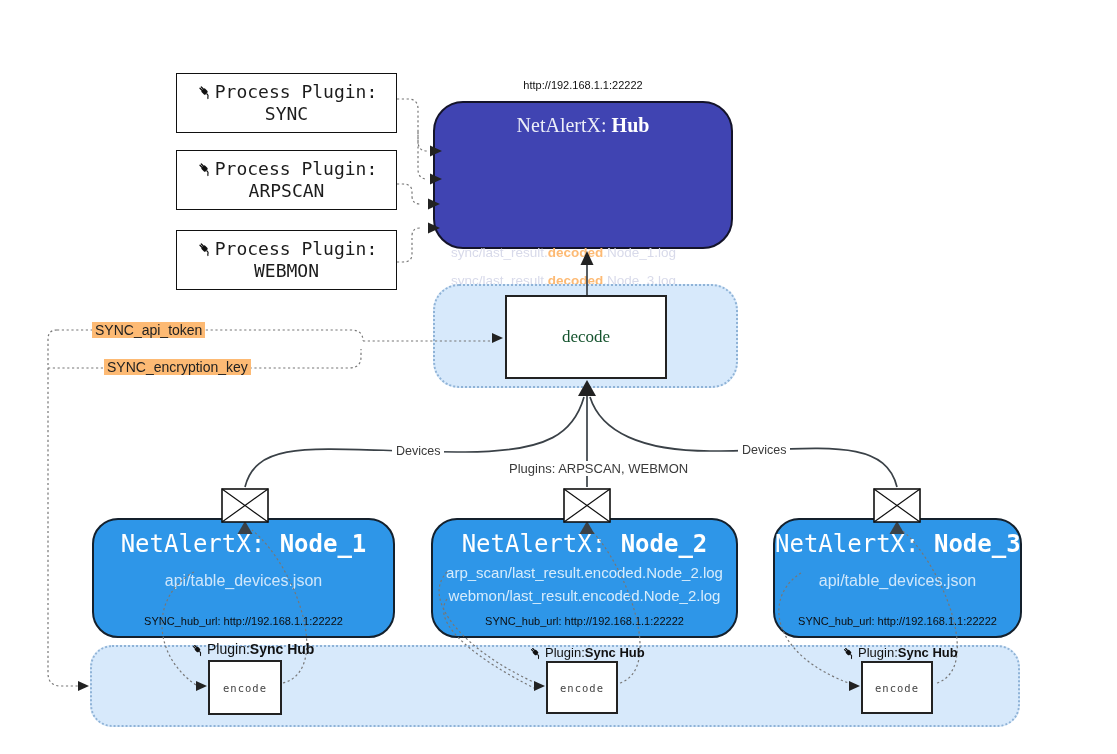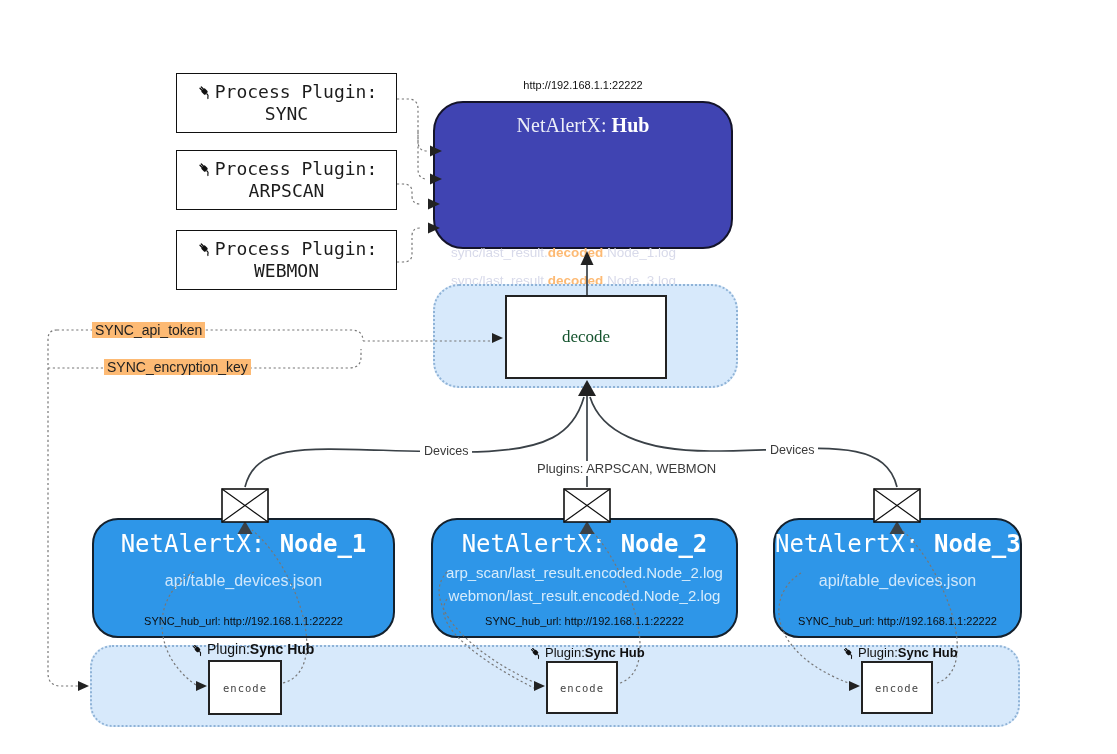--- a/index.html
+++ b/index.html
@@ -34,21 +34,21 @@
   .panel{background:#d7e9fb;border:2px dotted #8fb3d7;box-sizing:border-box;}
   .decode-panel{left:433px;top:284px;width:305px;height:104px;border-radius:26px;}
   .decode-box{left:505px;top:295px;width:162px;height:84px;background:#fff;border:2px solid #222;
               box-sizing:border-box;display:flex;align-items:center;justify-content:center;
               font-family:Liberation Serif, serif;font-size:17px;color:#14532d;}
   
   .keylab{font-size:14px;color:#222;background:#fdba74;padding:0 3px;z-index:12;}
   .key-api{left:92px;top:322px;}
   .key-enc{left:64px;top:359px;margin-left:40px;}
   
-  .edgelab{font-size:12.5px;color:#3a3a3a;background:#fff;padding:0 4px;z-index:12;margin-left:28px;}
+  .edgelab{font-size:12.5px;color:#3a3a3a;background:#fff;padding:0 4px;z-index:12;}
   .dev-left{left:392px;top:444px;}
   .dev-right{left:738px;top:443px;}
   .plugins-mid{left:505px;top:461px;font-size:13px;}
   
   .node{background:#2e96e8;border:2px solid #14202c;border-radius:26px;box-sizing:border-box;height:120px;top:518px;}
   .node-1{left:92px;width:303px;}
   .node-2{left:431px;width:307px;}
   .node-3{left:773px;width:249px;}
   .node-title{left:0;top:10px;width:100%;text-align:center;color:#fff;
               font-family:"DejaVu Sans Mono",monospace;font-size:24px;white-space:nowrap;}

